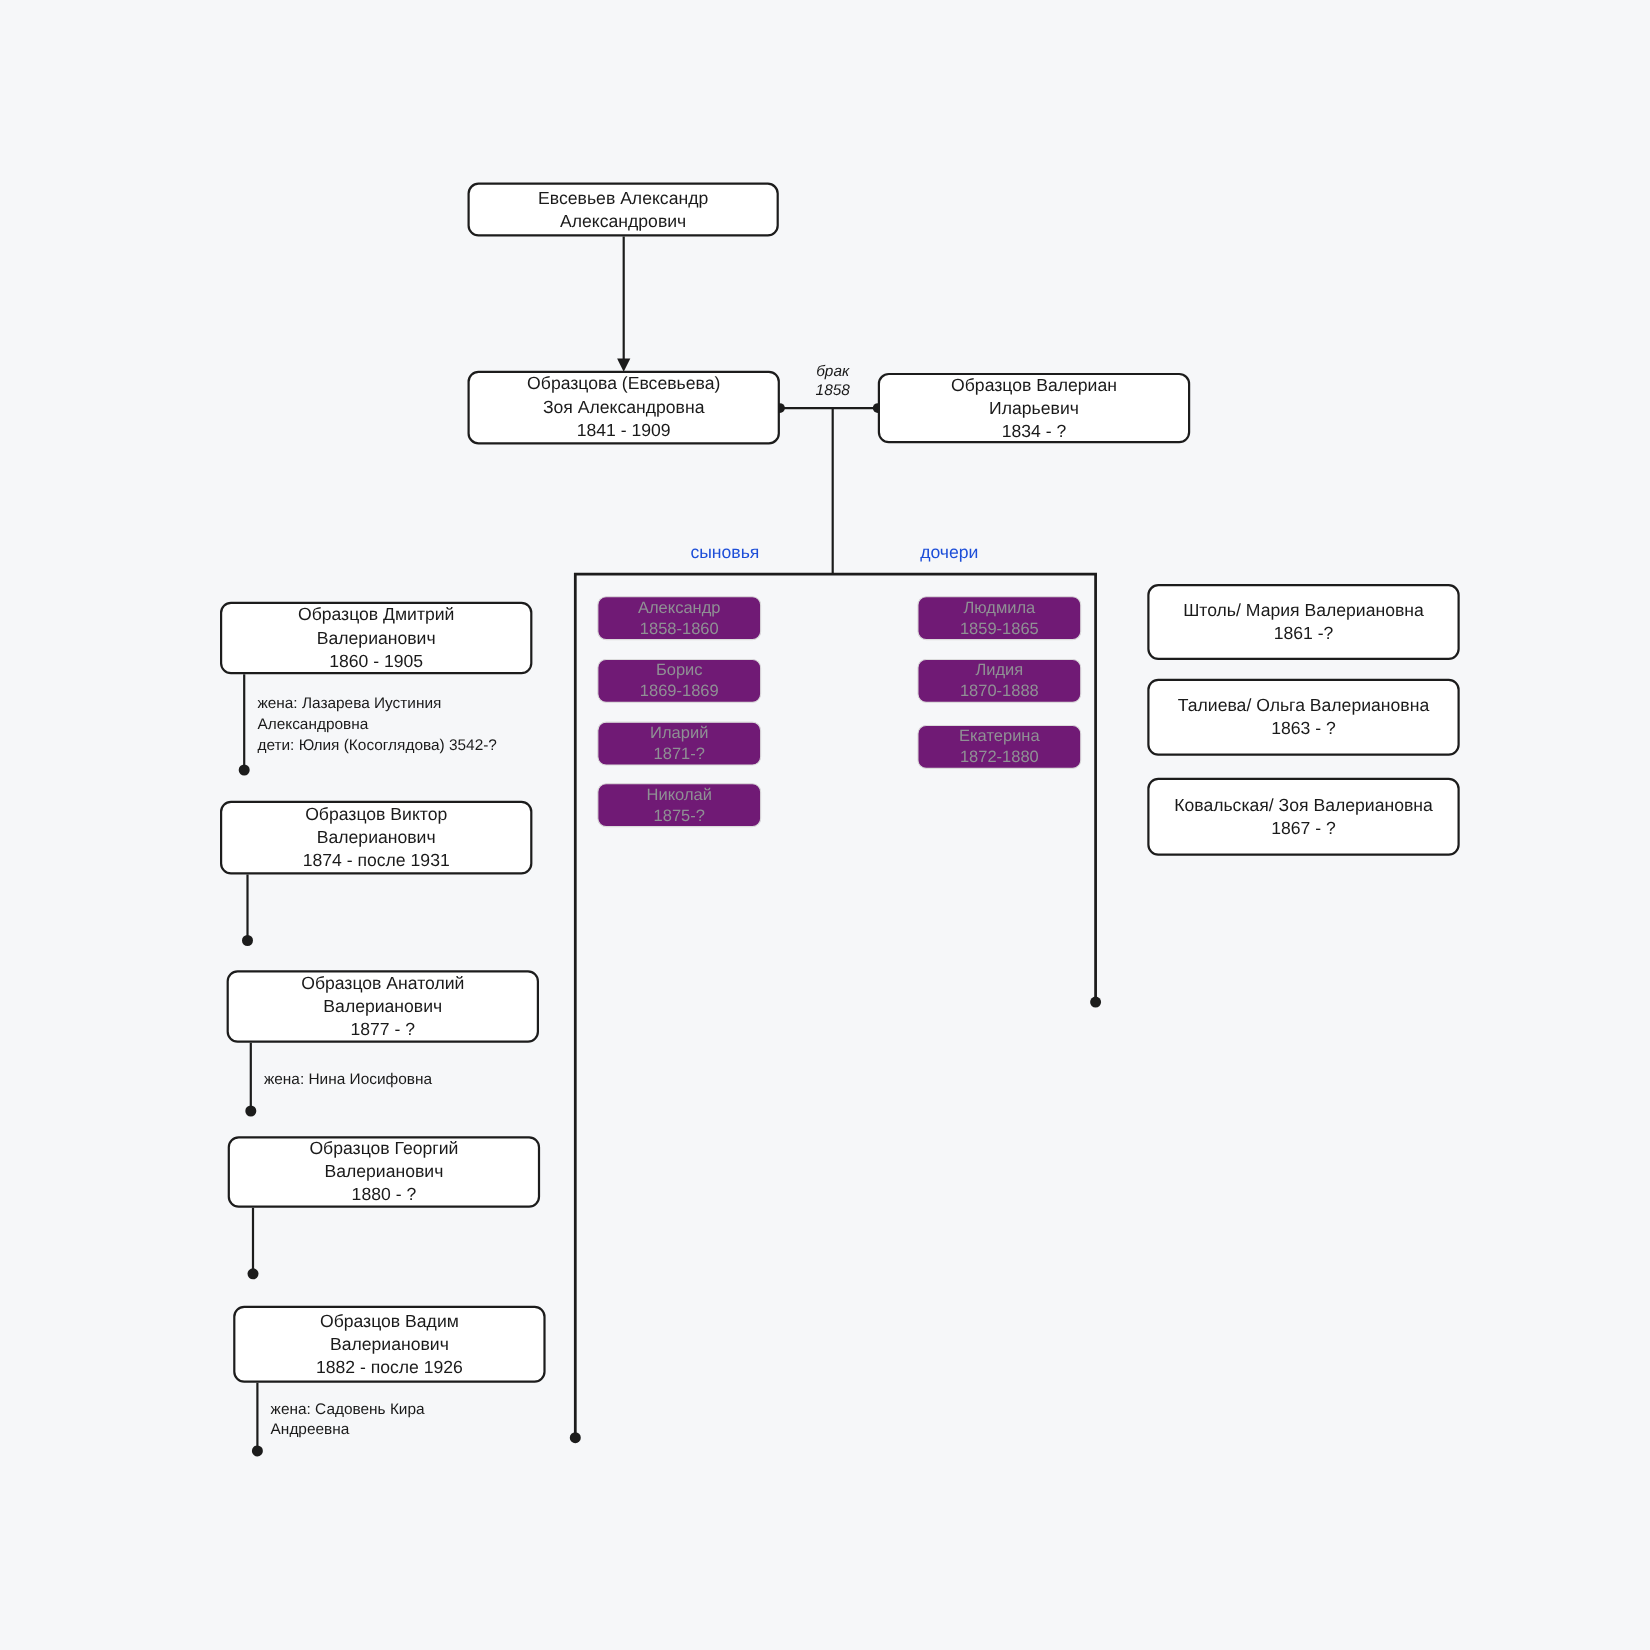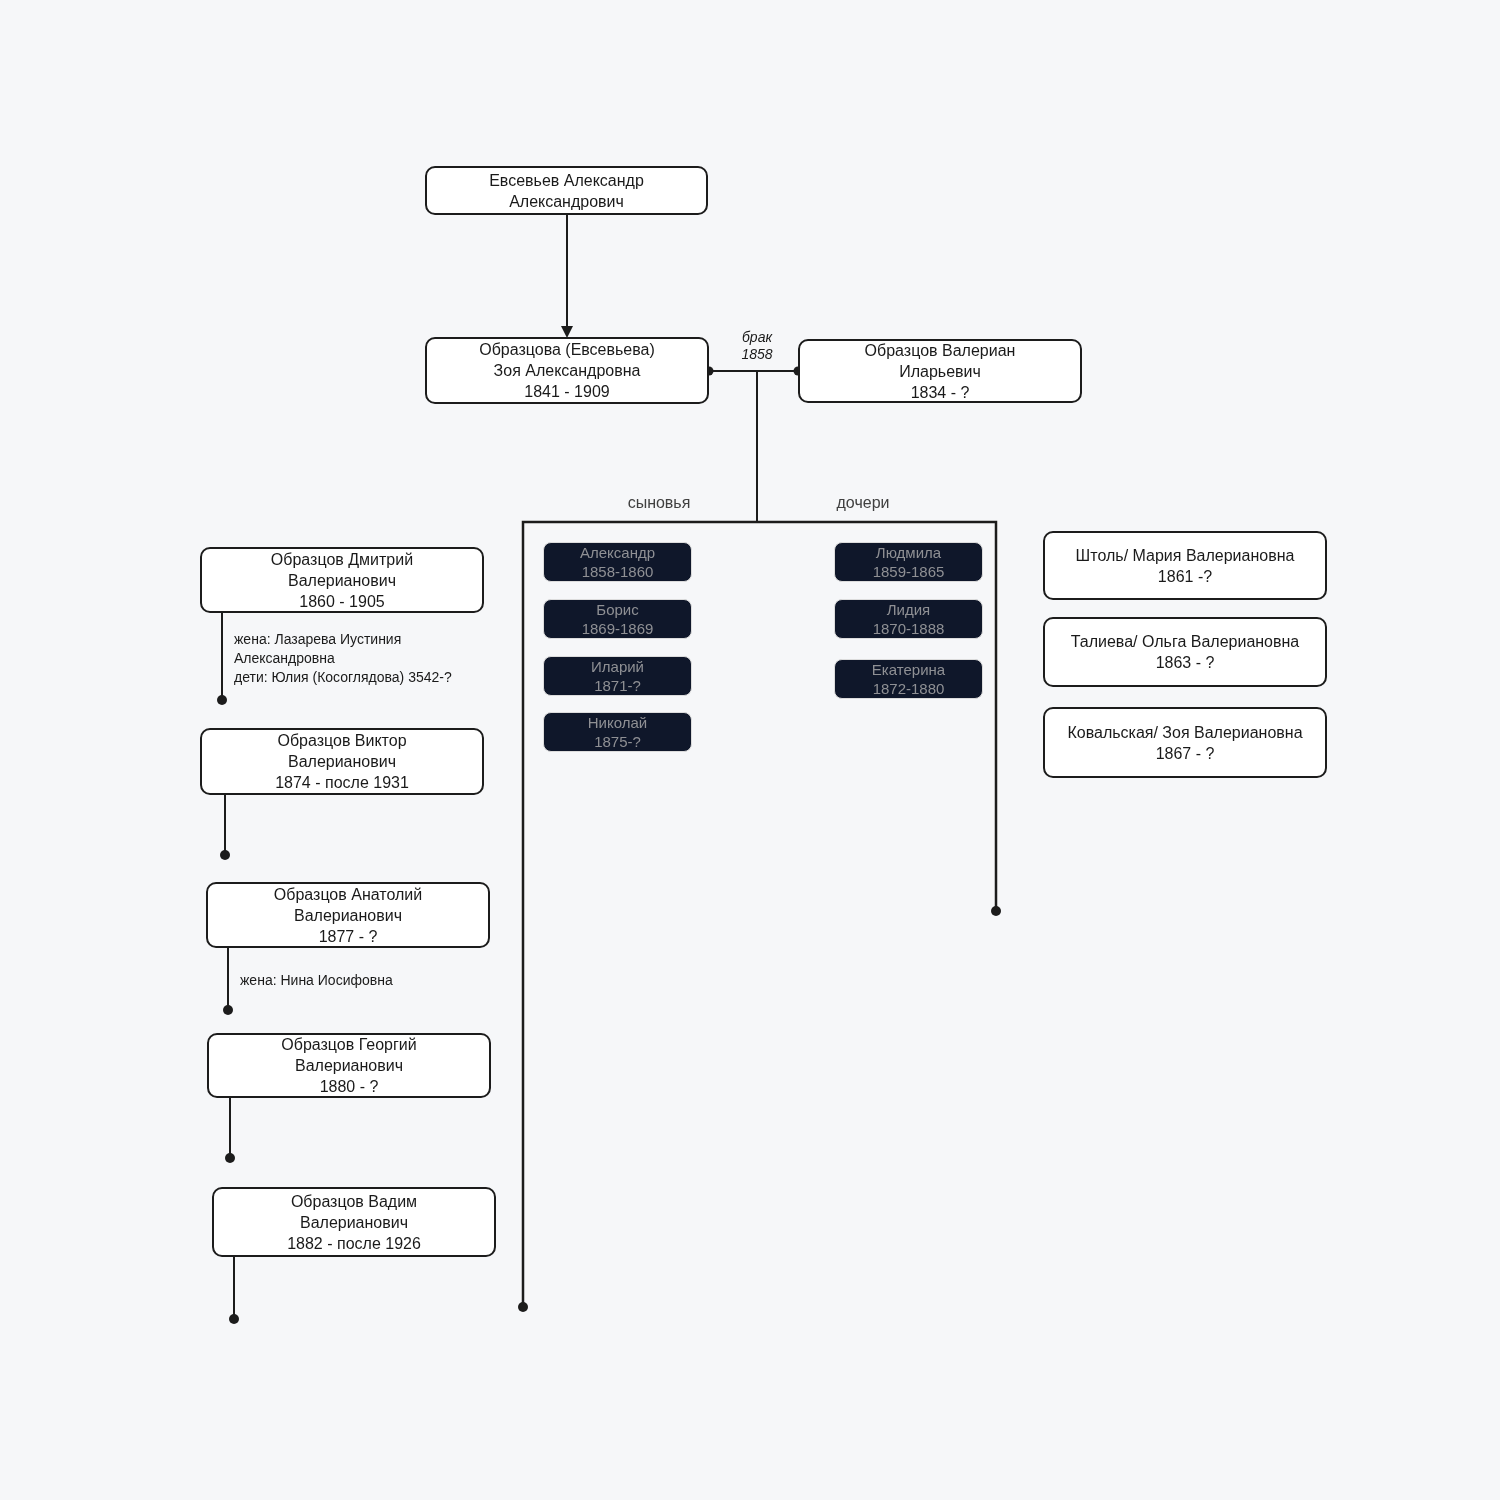--- a/index.html
+++ b/index.html
@@ -17,34 +17,34 @@
   .node{
     position:absolute;box-sizing:border-box;
     background:#ffffff;border:2px solid #1c1c1c;border-radius:10px;
     display:flex;align-items:center;justify-content:center;
     text-align:center;white-space:pre-line;
     font-size:16px;line-height:21px;color:#1a1a1a;
     padding:3px 8px;
   }
   .chip{
     position:absolute;box-sizing:border-box;
-    background:#0f172a;border:1px solid #dcdcdc;border-radius:8px;
+    background:#701a75;border:1px solid #dcdcdc;border-radius:8px;
     display:flex;align-items:center;justify-content:center;
     text-align:center;white-space:pre-line;
     font-size:15px;line-height:19px;color:#8f9094;
     padding:2px 6px;
   }
   .note{
     position:absolute;
     font-size:14px;line-height:19px;color:#1a1a1a;
     white-space:pre-line;text-align:left;
   }
   .glabel{
     position:absolute;transform:translateX(-50%);
-    font-size:16px;color:#404040;white-space:nowrap;
+    font-size:16px;color:#1d4ed8;white-space:nowrap;
   }
   .mlabel{
     position:absolute;transform:translateX(-50%);
     font-size:14px;line-height:17px;color:#1a1a1a;
     text-align:center;white-space:pre-line;font-style:italic;
   }
 </style>
 </head>
 <body>
 
@@ -124,20 +124,22 @@
 1877 - ?</div>
   <div class="note" style="left:240px;top:971px;width:250px">жена: Нина Иосифовна</div>
 
   <div class="node" style="left:207px;top:1033px;width:284px;height:65px">Образцов Георгий
 Валерианович
 1880 - ?</div>
 
   <div class="node" style="left:212px;top:1187px;width:284px;height:70px">Образцов Вадим
 Валерианович
 1882 - после 1926</div>
+  <div class="note" style="left:246px;top:1271px;width:250px">жена: Садовень Кира
+Андреевна</div>
 
   <div class="node" style="left:1043px;top:531px;width:284px;height:69px">Штоль/ Мария Валериановна
 1861 -?</div>
   <div class="node" style="left:1043px;top:617px;width:284px;height:70px">Талиева/ Ольга Валериановна
 1863 - ?</div>
   <div class="node" style="left:1043px;top:707px;width:284px;height:71px">Ковальская/ Зоя Валериановна
 1867 - ?</div>
 
 </div>
 

